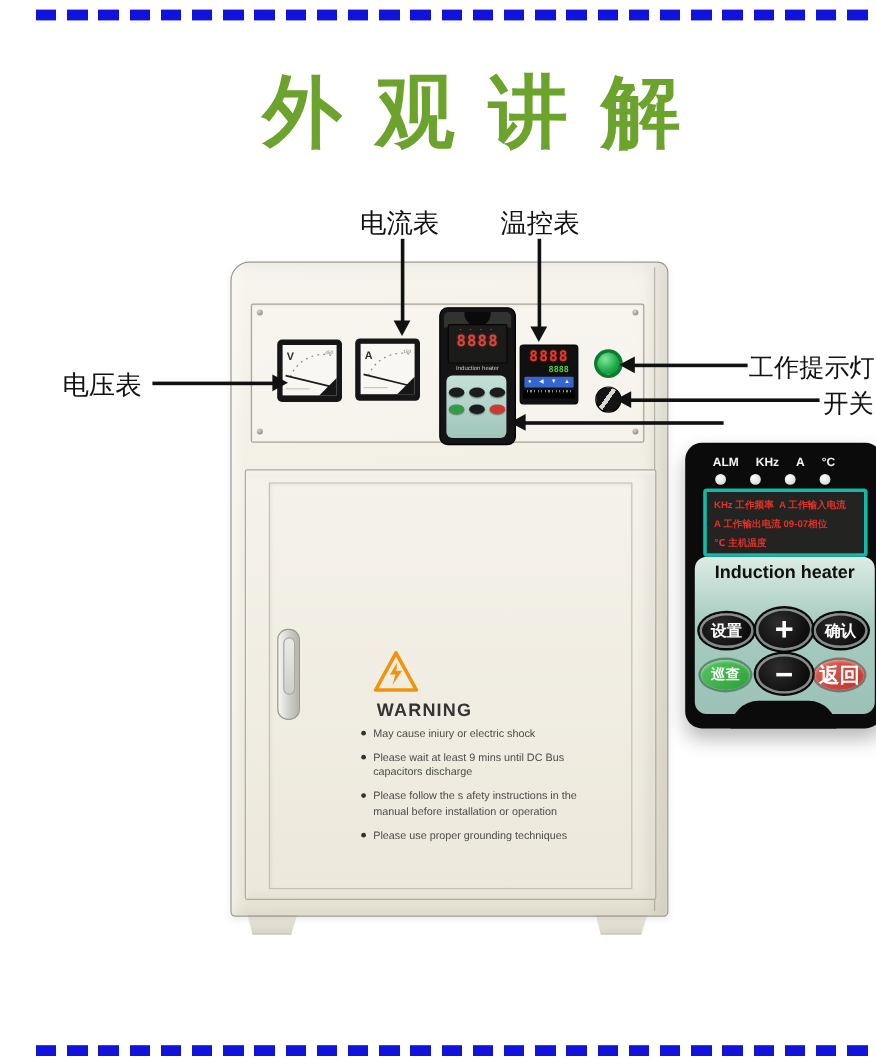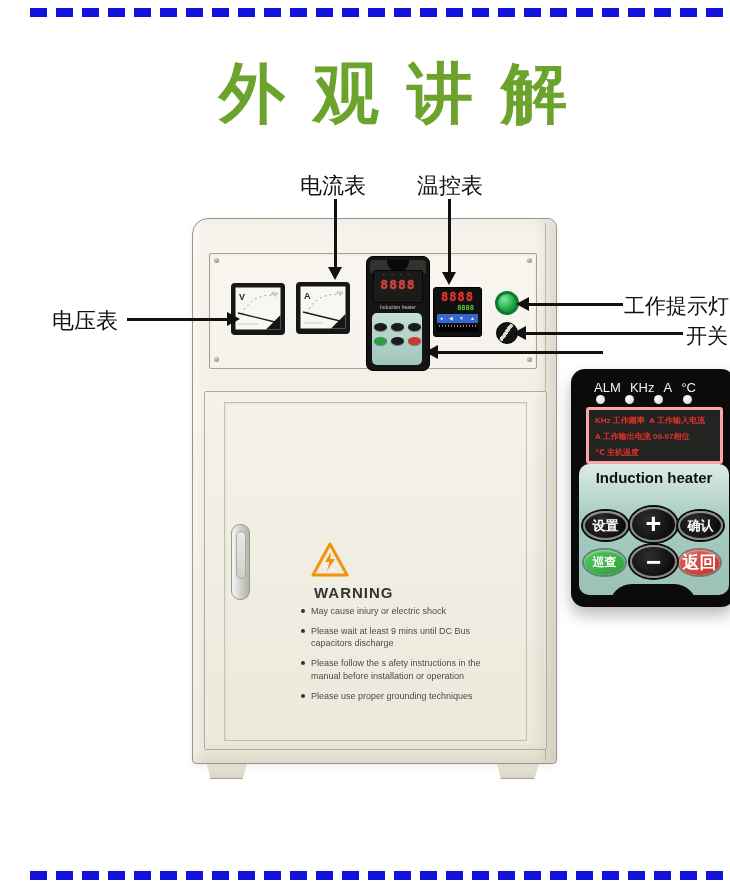--- a/index.html
+++ b/index.html
@@ -93,25 +93,25 @@
   .warn-title{position:absolute;left:286px;top:584px;font-size:15px;font-weight:600;color:#333;
     letter-spacing:1px;z-index:8;}
   .warn-list{position:absolute;left:272px;top:605px;width:200px;margin:0;padding:0;list-style:none;z-index:8;}
   .warn-list li{position:relative;font-size:9px;color:#4a4a48;line-height:1.35;margin-bottom:8px;padding-left:11px;}
   .warn-list li::before{content:"";position:absolute;left:1px;top:4px;width:4px;height:4px;border-radius:50%;background:#333;}
 
   
   .closeup{position:absolute;left:543px;top:369px;width:164px;height:238px;background:#0b0b0b;
     border-radius:14px;box-shadow:0 8px 16px rgba(0,0,0,.28);z-index:20;}
   .led-labels{position:absolute;left:566px;top:380px;width:102px;display:flex;justify-content:space-between;z-index:22;}
-  .led-labels span{font-size:13px;font-weight:normal;color:#f2f2ee;}
+  .led-labels span{font-size:10px;font-weight:bold;color:#f2f2ee;}
   .led-dots{position:absolute;left:568px;top:395px;width:96px;display:flex;justify-content:space-between;z-index:22;}
   .led-dots i{width:9px;height:9px;border-radius:50%;background:radial-gradient(circle at 35% 30%,#ffffff,#cfcfc6);}
   .lcd{position:absolute;left:558px;top:407px;width:137px;height:57px;background:#232321;
-    border:3px solid #fca5a5;border-radius:3px;box-sizing:border-box;padding:3px 0 0 6px;z-index:22;}
+    border:3px solid #14b8a6;border-radius:3px;box-sizing:border-box;padding:3px 0 0 6px;z-index:22;}
   .lcd div{font-size:8px;font-weight:bold;color:#e2322a;line-height:16px;white-space:pre;}
   .teal{position:absolute;left:551px;top:464px;width:150px;height:131px;border-radius:10px;
     background:linear-gradient(180deg,#dcece5,#a6cbc0 42%,#9cc2b7);z-index:21;}
   .brand{position:absolute;left:551px;top:469px;width:150px;text-align:center;font-size:15px;
     font-weight:bold;color:#101010;z-index:23;}
   .dome{position:absolute;left:581px;top:584px;width:88px;height:23px;background:#0b0b0b;
     border-radius:44px 44px 0 0;z-index:24;}
   .cu-btn{position:absolute;display:flex;align-items:center;justify-content:center;border-radius:50%;
     color:#fff;font-weight:bold;z-index:25;cursor:pointer;}
   .cu-black{background:radial-gradient(circle at 40% 35%,#2e2e2e,#0c0c0c 70%);

